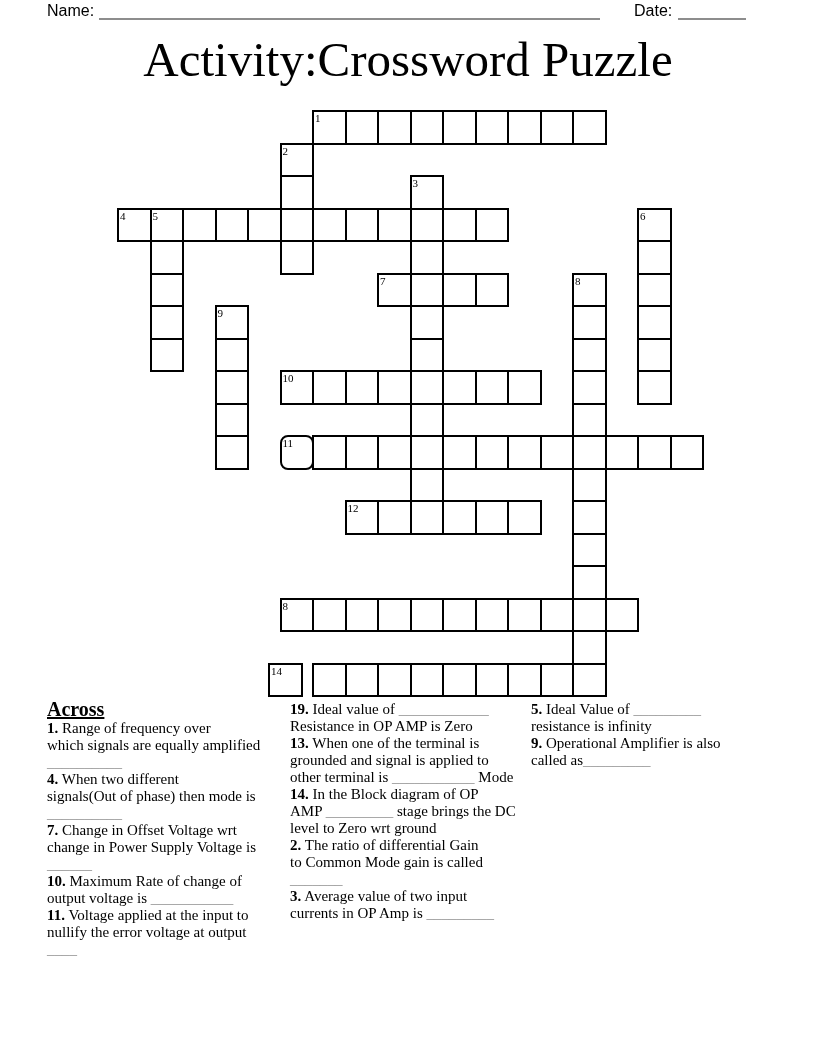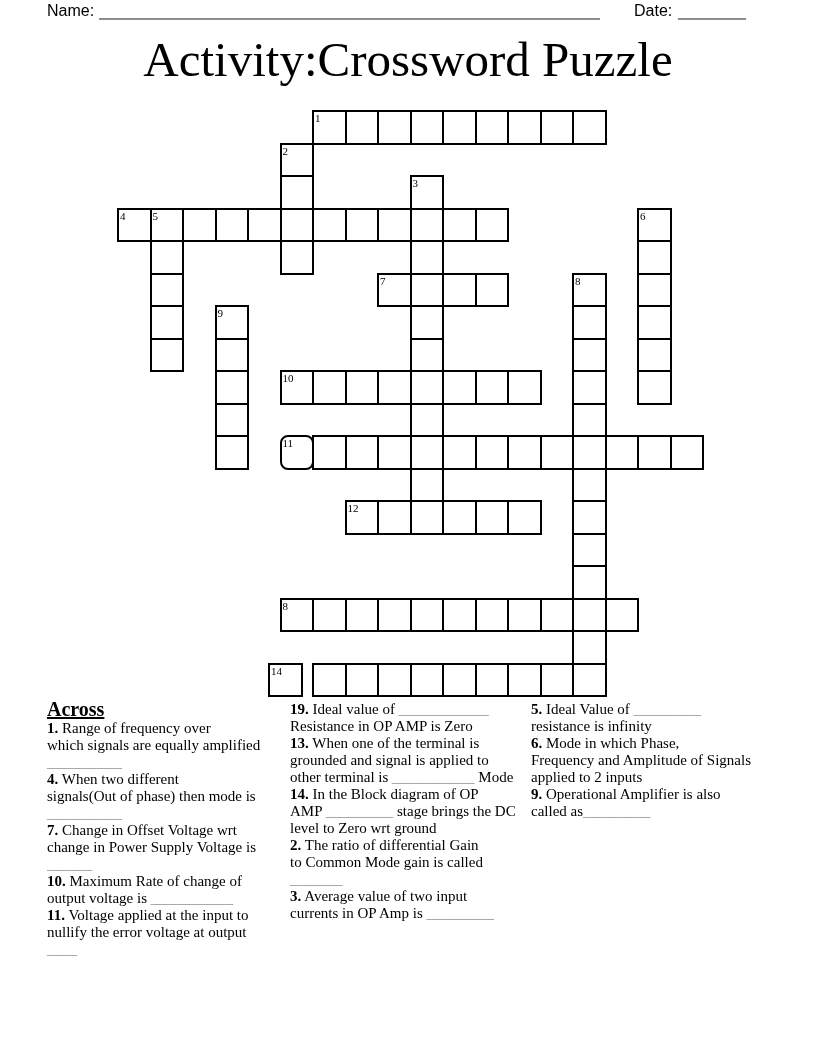--- a/index.html
+++ b/index.html
@@ -225,20 +225,17 @@
     <div class="clue"><b>2.</b> <span class="ct">The ratio of differential Gain
 to Common Mode gain is called
 <span class="blank">_______</span></span></div>
     <div class="clue"><b>3.</b> <span class="ct">Average value of two input
 currents in OP Amp is <span class="blank">_________</span></span></div>
   </div>
 
   <div class="clue-col" id="clue-col-3">
     <div class="clue"><b>5.</b> <span class="ct">Ideal Value of <span class="blank">_________</span>
 resistance is infinity</span></div>
-    <div class="clue"><b>6.</b> <span class="ct">Mode in which Phase,
-Frequency and Amplitude of Signals
-applied to 2 inputs</span></div>
     <div class="clue"><b>9.</b> <span class="ct">Operational Amplifier is also
 called as<span class="blank">_________</span></span></div>
   </div>
 
 </div>
 
 </body></html>

